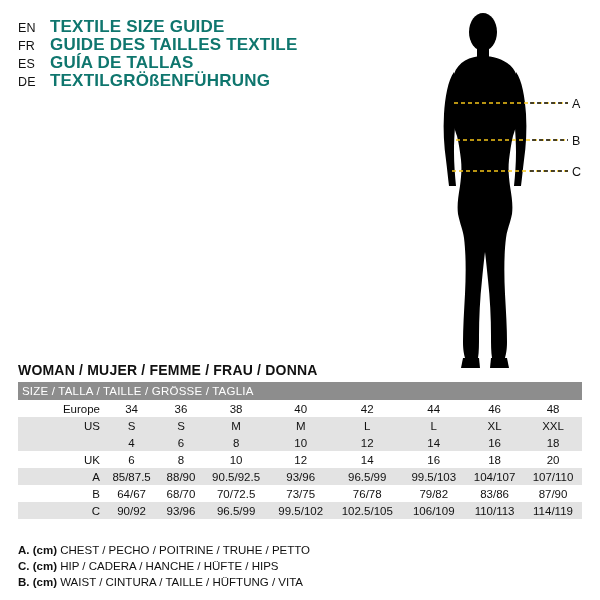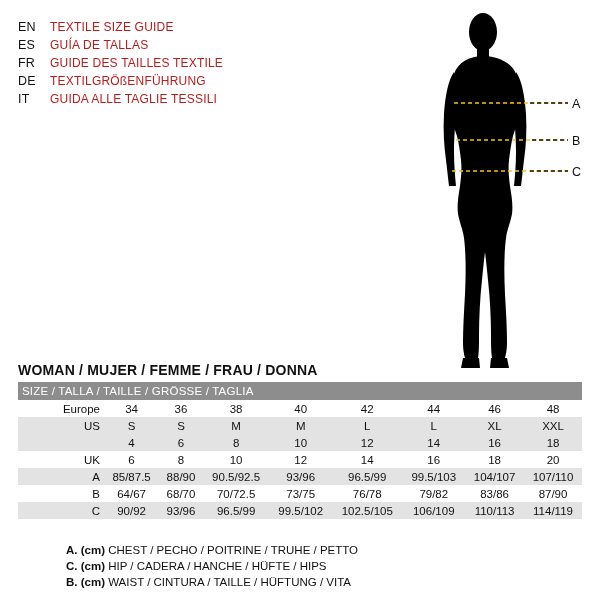--- a/index.html
+++ b/index.html
@@ -34,23 +34,24 @@
     line-height: 18px;
     white-space: nowrap;
   }
   .lang-code {
     width: 32px;
     font-size: 12.5px;
     letter-spacing: 0.2px;
     color: #111;
   }
   .lang-text {
-    font-size: 12px;
+    font-size: 17px;
     letter-spacing: 0.2px;
-    color: #b91c1c;
+    color: #0f766e;
+    font-weight: bold;
   }
 
   
   .figure {
     position: absolute;
     left: 420px;
     top: 6px;
     width: 175px;
     height: 370px;
   }
@@ -127,48 +128,43 @@
     width: 560px;
   }
   .legend-row {
     font-size: 11.5px;
     line-height: 16px;
     color: #111;
     white-space: nowrap;
   }
   .legend-row b {
     font-weight: bold;
-    margin-left: 48px;
   }
 </style>
 </head>
 <body>
 
 <div class="page">
 
   <div class="lang-block">
     <div class="lang-row">
       <div class="lang-code">EN</div>
       <div class="lang-text">TEXTILE SIZE GUIDE</div>
     </div>
     <div class="lang-row">
+      <div class="lang-code">FR</div>
+      <div class="lang-text">GUIDE DES TAILLES TEXTILE</div>
+    </div>
+    <div class="lang-row">
       <div class="lang-code">ES</div>
       <div class="lang-text">GUÍA DE TALLAS</div>
-    </div>
-    <div class="lang-row">
-      <div class="lang-code">FR</div>
-      <div class="lang-text">GUIDE DES TAILLES TEXTILE</div>
     </div>
     <div class="lang-row">
       <div class="lang-code">DE</div>
       <div class="lang-text">TEXTILGRÖßENFÜHRUNG</div>
-    </div>
-    <div class="lang-row">
-      <div class="lang-code">IT</div>
-      <div class="lang-text">GUIDA ALLE TAGLIE TESSILI</div>
     </div>
   </div>
 
   <div class="figure">
     <svg width="175" height="370" viewBox="0 0 175 370" xmlns="http://www.w3.org/2000/svg">
       <g fill="#000000">
 
         <ellipse cx="63" cy="26" rx="14" ry="19"></ellipse>
 
         <rect x="57" y="42" width="12" height="12"></rect>

